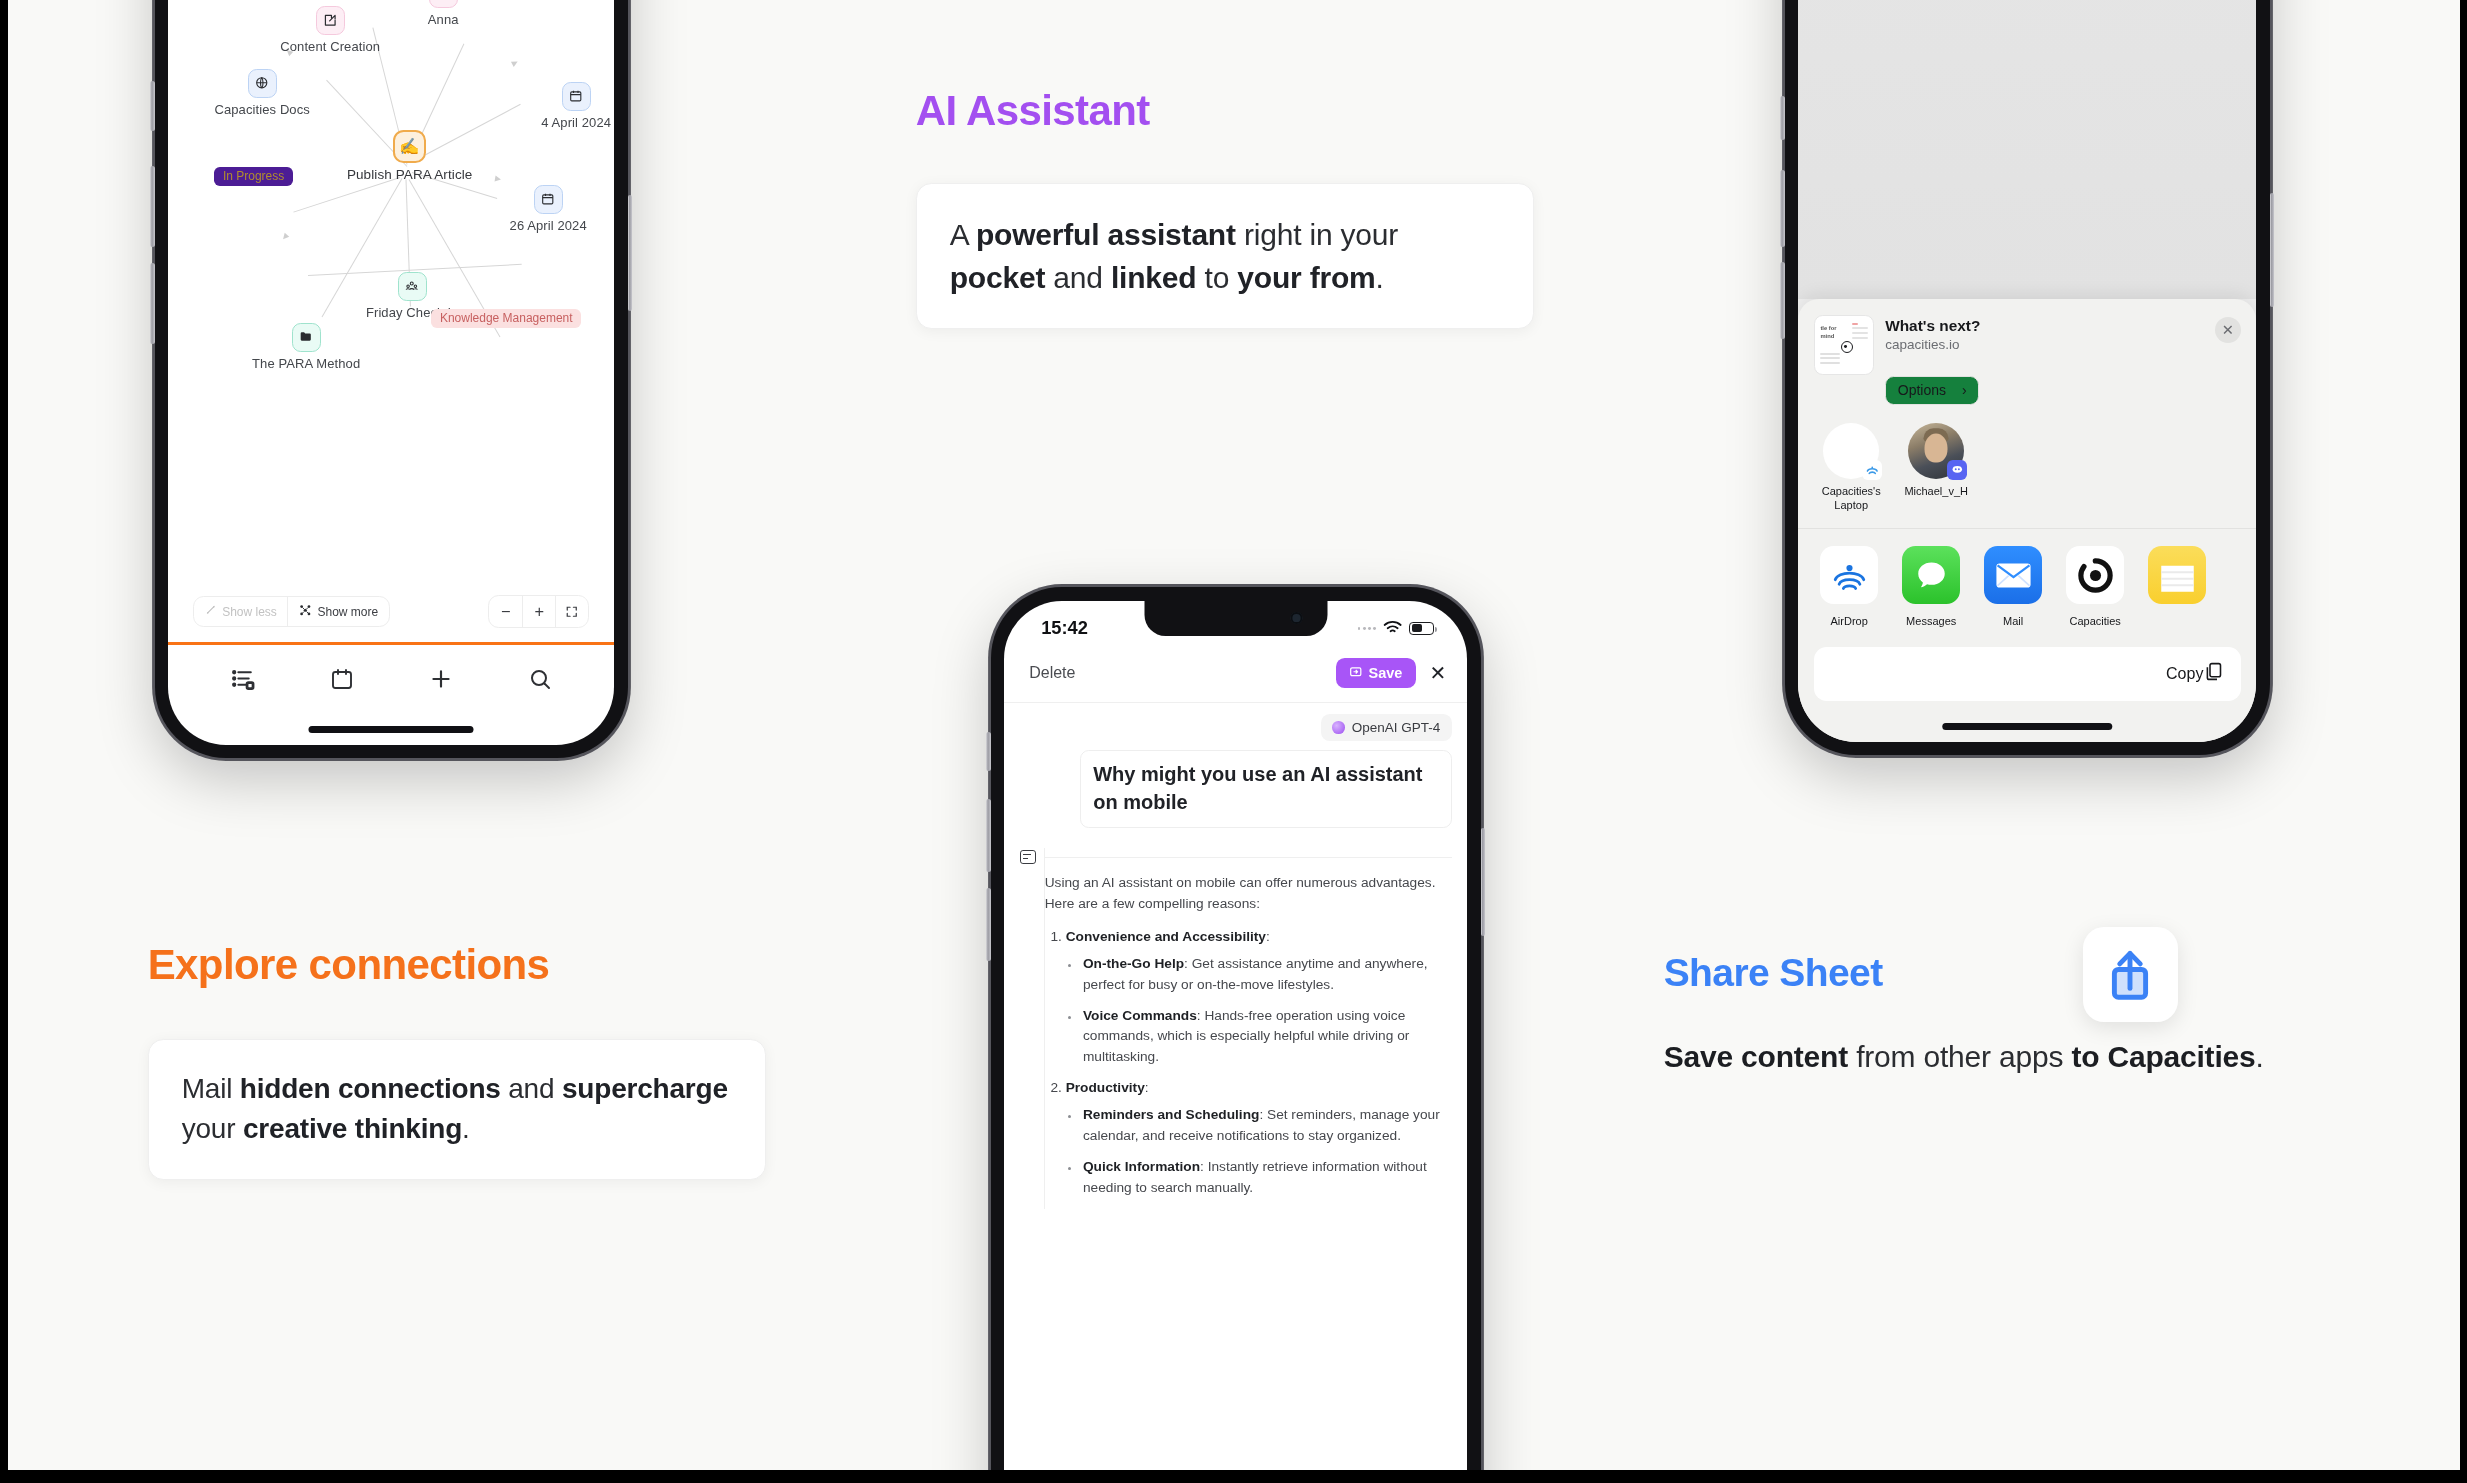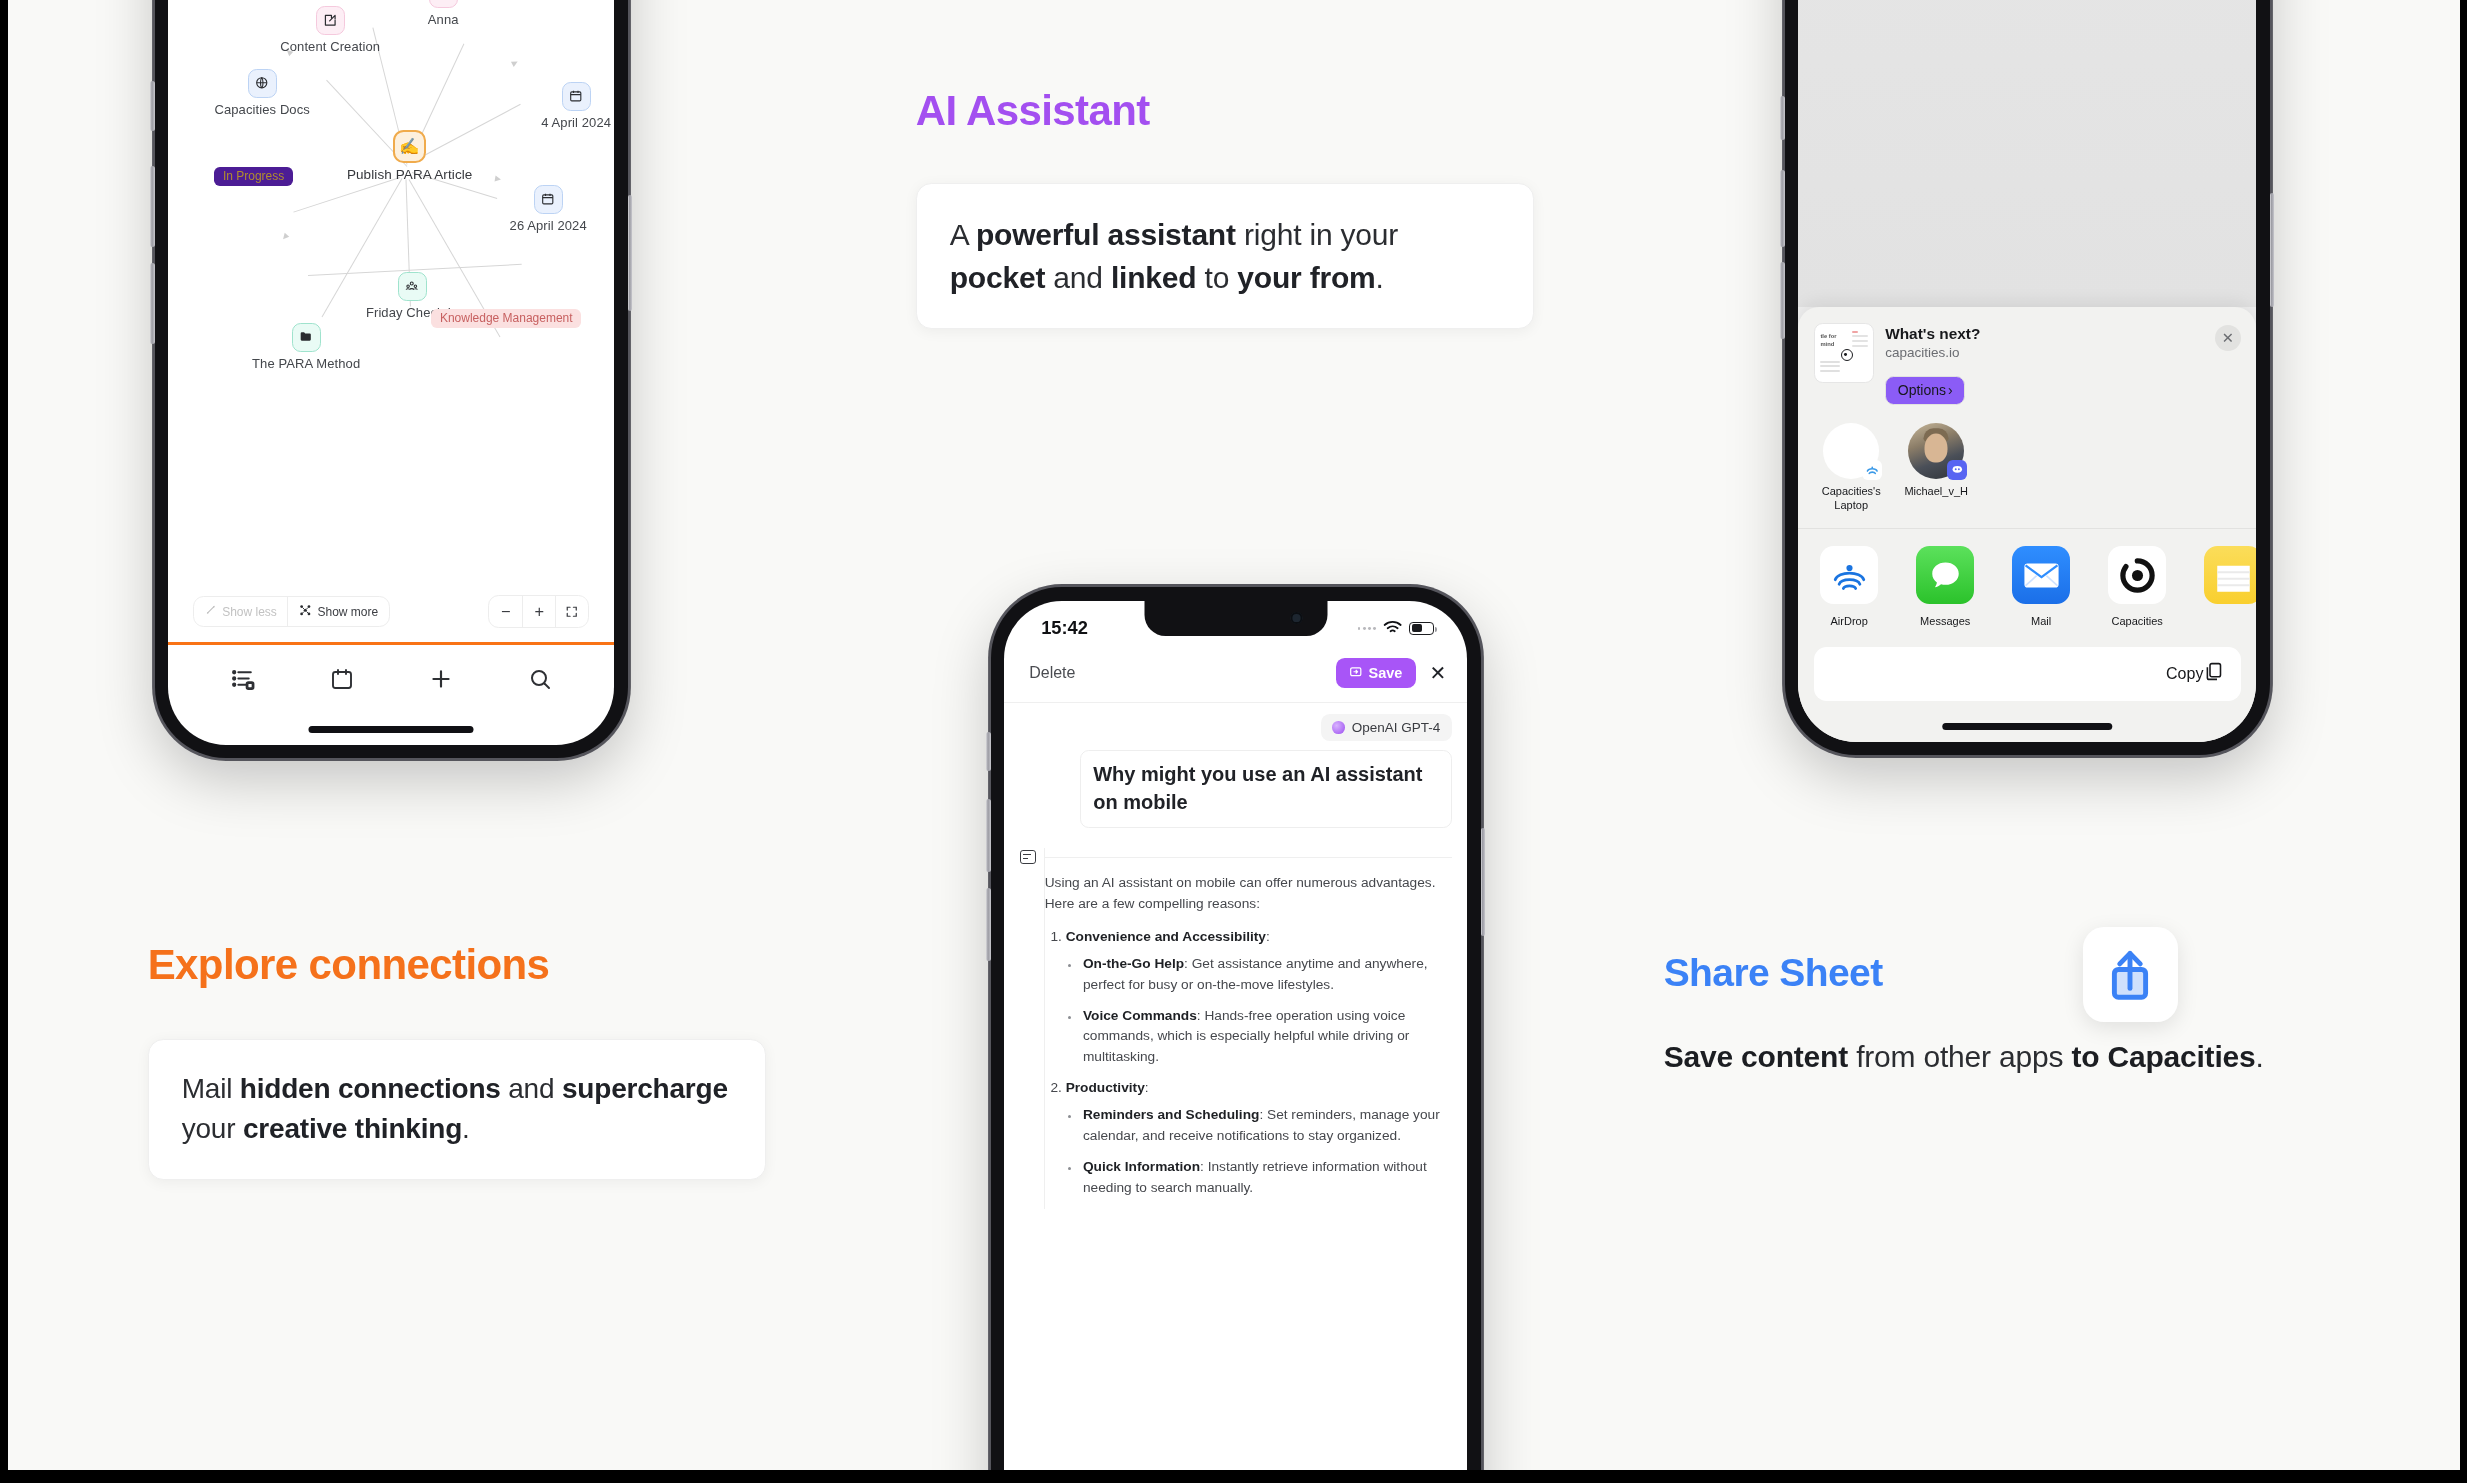--- a/index.html
+++ b/index.html
@@ -177,43 +177,43 @@
   .thumb .tr i:first-child { background: #f0a4a4; width: 5.8px; }
   .thumb .blines { position: absolute; left: 5.8px; bottom: 6.8px; width: 19.3px; }
   .thumb .blines i { display: block; height: 1.9px; background: #e0e0e0; margin-bottom: 2.9px; border-radius: 1px; }
   .thumb .logo { position: absolute; left: 26px; top: 25px; width: 12.6px; height: 12.6px; border-radius: 50%;
     background: #fff; border: 1.9px solid #1b1c1f; }
   .thumb .logo::after { content:""; position:absolute; left:2.9px; top:2.9px; width:2.9px; height:2.9px; border-radius:50%; background:#1b1c1f; }
   .sheet-meta { flex: 1; padding-top: 1.9px; }
   .sheet-title { font-size: 15.4px; font-weight: 700; color: #17181b; }
   .sheet-url { font-size: 13.5px; color: #6b6d72; margin-top: 1.9px; }
   .options-btn {
-    display: inline-flex; align-items: center; gap: 2px; margin-top: 16px;
-    background: #8b5cf6; border: 1px solid #e2e2e0; border-radius: 8.7px;
+    display: inline-flex; align-items: center; gap: 16px; margin-top: 24px;
+    background: #15803d; border: 1px solid #e2e2e0; border-radius: 8.7px;
     padding: 5.8px 11.6px; font-size: 14px; color: #17181b;
   }
   .sheet-close {
     width: 26px; height: 26px; border-radius: 50%; background: #e2e2e0;
     display: flex; align-items: center; justify-content: center;
     font-size: 14.5px; color: #6a6c70; flex: 0 0 auto; margin-top: 1.9px;
   }
   .people-row { display: flex; gap: 21px; padding: 3.9px 21px 15.4px 21px; border-bottom: 1px solid #e2e2e0; }
   .person { width: 64px; text-align: center; }
   .person .av { width: 56px; height: 56px; border-radius: 50%; background: #fff; position: relative; margin: 0 auto 5.8px auto; overflow: visible; }
   .person .av.photo { background: linear-gradient(160deg,#c8b89a 0%,#8b7d68 35%,#4a4f58 65%,#2f3439 100%); }
   .person .av .face { position: absolute; left: 50%; top: 46%; transform: translate(-50%,-50%);
     width: 23px; height: 29px; border-radius: 50% 50% 45% 45%; background: #d8b694; }
   .person .av .hair { position: absolute; left: 50%; top: 22%; transform: translate(-50%,-50%);
     width: 25px; height: 13.5px; border-radius: 12.6px 12.6px 3.9px 3.9px; background: #7d6b52; }
   .person .av .badge { position: absolute; right: -2.9px; bottom: -1px; width: 20px; height: 20px;
     border-radius: 5.8px; display: flex; align-items: center; justify-content: center; }
   .person .av .badge.airdrop { background: #fff; }
   .person .av .badge.discord { background: #5865f2; }
   .person span { font-size: 11px; color: #17181b; line-height: 1.28; display: block; }
-  .apps-row { display: flex; gap: 36px; padding: 17.4px 21px 11.6px 21px; }
+  .apps-row { display: flex; gap: 22px; padding: 17.4px 21px 11.6px 21px; }
   .app { width: 60px; text-align: center; flex: 0 0 auto; }
   .app .ic { width: 58px; height: 58px; border-radius: 13.5px; margin: 0 auto 6.8px auto;
     display: flex; align-items: center; justify-content: center; }
   .app .ic.white { background: #fff; }
   .app .ic.green { background: linear-gradient(180deg,#5ce15c,#2bc22b); }
   .app .ic.bluegrad { background: linear-gradient(180deg,#2f8eff,#1b6fe8); }
   .app .ic.notes { background: linear-gradient(180deg,#fbdd5a,#f9cf2e); }
   .app span { font-size: 11px; color: #17181b; }
   .copy-row {
     margin: 5.8px 15.4px 0 15.4px; background: #fff; border-radius: 12.6px;

